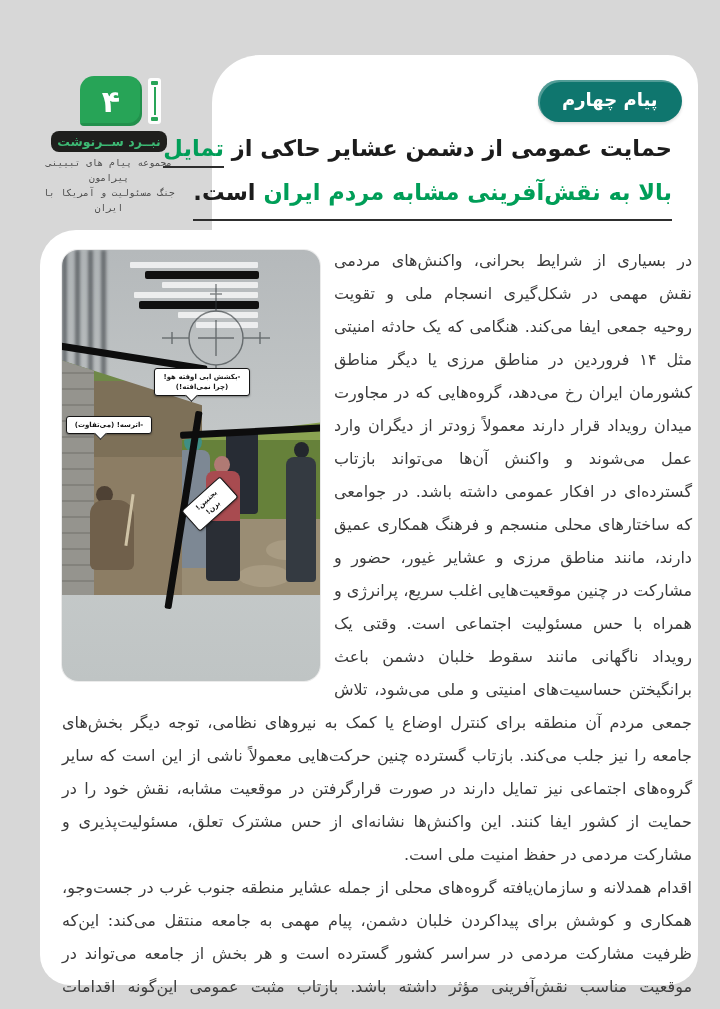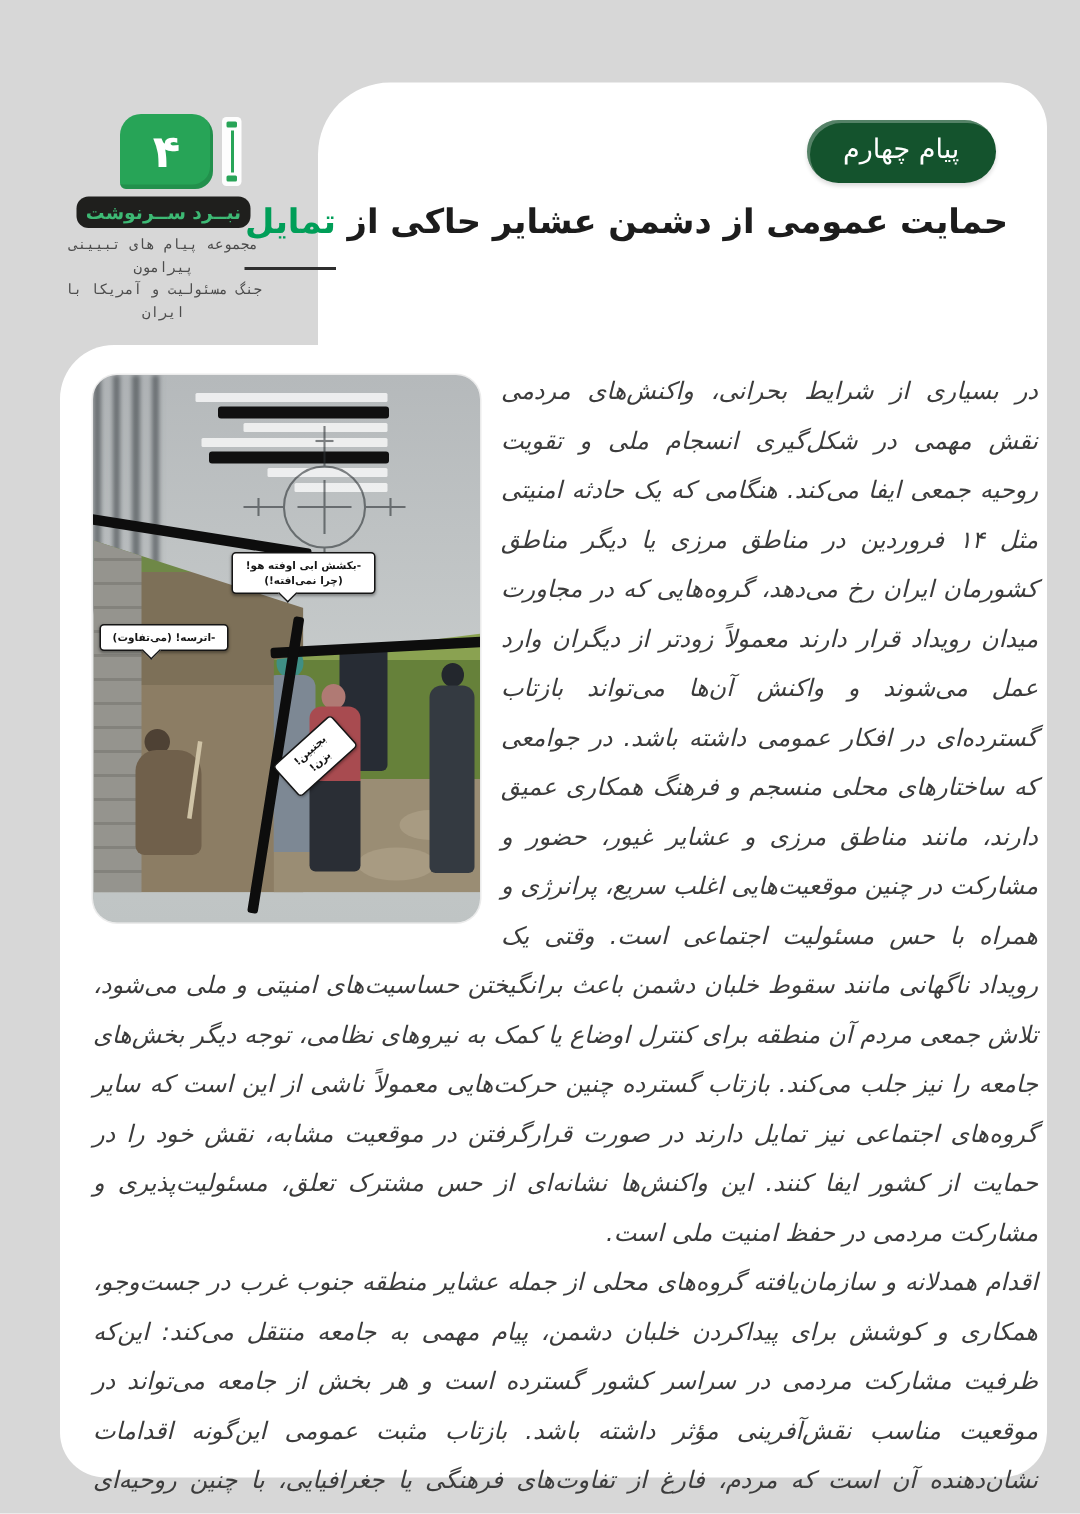--- a/index.html
+++ b/index.html
@@ -48,45 +48,45 @@
     letter-spacing:.5px;
   }
   .brand-tagline {
     position:absolute; left:36px; top:156px; width:146px;
     color:#4c4c4c; font-size:9.5px; line-height:15px; text-align:center;font-family:Liberation Mono, monospace;
   }
 
   
   .topic-badge {
     position:absolute; left:538px; top:80px; height:42px;
-    background:#14532d; border-radius:22px;
-    color:#fff; font-size:18px; font-weight:normal;
+    background:#0f766e; border-radius:22px;
+    color:#fff; font-size:18px; font-weight:bold;
     line-height:40px; padding:0 24px;
     box-shadow:inset 2px 2px 0 rgba(255,255,255,.28), 0 2px 3px rgba(0,0,0,.14);
   }
   .headline {
     position:absolute; left:222px; top:126px; width:450px;
     text-align:right; font-weight:bold; font-size:22.5px; line-height:44px;
     color:#1c1c1c; white-space:nowrap;
   }
   .hl-green { color:#009e58; }
-  .hl-underline-word { border-bottom:2px solid #2e2e2e; padding-bottom:17px; }
+  .hl-underline-word { border-bottom:2px solid #2e2e2e; padding-bottom:5px; }
   .hl-underline-row  { display:inline-block; border-bottom:2px solid #2e2e2e; padding-bottom:5px; }
 
   
   .content {
     position:absolute; left:62px; top:244px; width:630px;
     font-size:16px; line-height:33px; color:#3c3c3c;
     text-align:justify;
   }
-  .content p { margin:0;font-style:italic; }
+  .content p { margin:0; }
 
   
   .figure {
-    float:left; width:258px; height:365px;
+    float:left; width:258px; height:431px;
     margin:6px 14px 10px 0;
     border-radius:16px; overflow:hidden; position:relative;
     background:linear-gradient(#b5b9bb, #c8cccc 60%, #bfc4c4);
     box-shadow:0 0 0 1px rgba(0,0,0,.08);
   }
   .sky-streaks {
     position:absolute; left:0; top:0; width:46px; height:158px;
     background:repeating-linear-gradient(90deg, rgba(45,50,55,.55) 0 5px, rgba(130,136,140,.12) 5px 13px);
     filter:blur(1.5px);
   }
@@ -164,20 +164,21 @@
 <div class="brand-tagline">
   <div>مجموعه پیام های تبیینی پیرامون</div>
   <div>جنگ مسئولیت و آمریکا با ایران</div>
 </div>
 
 <div class="topic-badge">
   <span>پیام چهارم</span>
 </div>
 <div class="headline">
   <div><span>حمایت عمومی از دشمن عشایر حاکی از </span><span class="hl-green hl-underline-word">تمایل</span></div>
+  <div><span class="hl-underline-row"><span class="hl-green">بالا به نقش‌آفرینی مشابه مردم ایران</span><span> است.</span></span></div>
 </div>
 
 <div class="content">
 
   <div class="figure">
     <div class="sky-streaks"></div>
 
     <div class="caption-lines">
       <div class="cl" style="width:128px"></div>
       <div class="cl dark" style="width:112px"></div>

